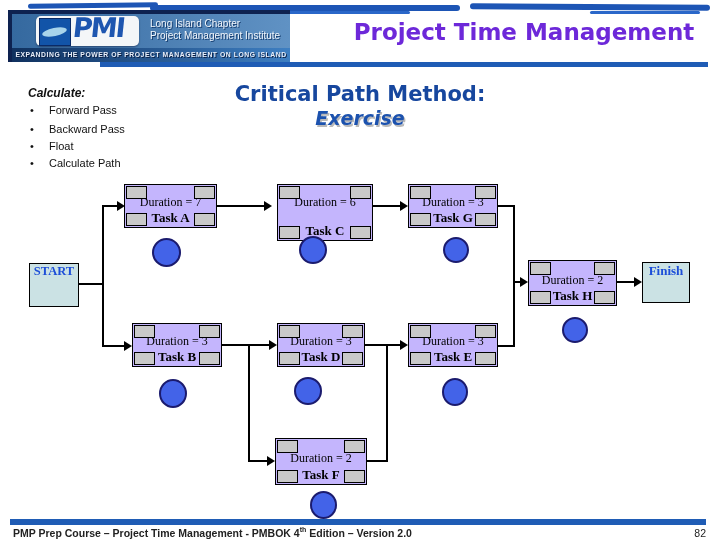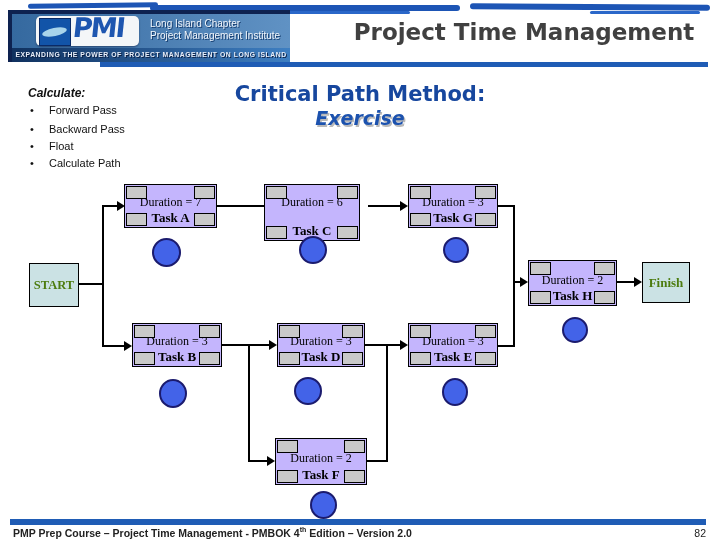--- a/index.html
+++ b/index.html
@@ -21,21 +21,21 @@
           border-radius:50%;transform:rotate(-12deg);}
   .pmi-word{position:absolute;left:37px;top:-4px;font-family:"DejaVu Sans",sans-serif;
             font-weight:900;font-size:27px;color:#1e56b0;letter-spacing:-2px;transform:skewX(-6deg);}
   .org-text{position:absolute;left:138px;top:4px;color:#f2f6fb;font-size:10px;line-height:12px;
             text-shadow:1px 1px 0 #12396b;}
   .tagline{position:absolute;left:4px;top:38px;width:278px;height:14px;
            background:linear-gradient(to right,#10315f,#3e7fc2);color:#e8eef8;
            font-size:6.8px;font-weight:bold;letter-spacing:.55px;text-align:center;
            line-height:14px;text-shadow:1px 1px 0 #0a1f44;white-space:nowrap;}
   .slide-title{position:absolute;left:340px;top:19px;width:368px;text-align:center;
-               font-family:"DejaVu Sans",sans-serif;font-weight:bold;font-size:23px;color:#404040;}
+               font-family:"DejaVu Sans",sans-serif;font-weight:bold;font-size:23px;color:#6d28d9;}
   .blue-rule{position:absolute;background:#1f5cb5;}
   
   .calc-head{position:absolute;left:28px;top:86px;font-size:12px;font-weight:bold;
              font-style:italic;color:#111;}
   .bullet-row{position:absolute;left:30px;font-size:11px;color:#111;}
   .bullet-row .dot{display:inline-block;width:19px;}
   
   .cpm-line1{position:absolute;left:180px;top:82px;width:360px;text-align:center;
              font-family:"DejaVu Sans",sans-serif;font-weight:bold;font-size:21px;color:#17479e;}
   .cpm-line2{position:absolute;left:180px;top:107px;width:360px;text-align:center;
@@ -44,22 +44,22 @@
   
   .tbox{position:absolute;background:#c4b5fd;border:1px solid #000;box-sizing:border-box;}
   .cnr{position:absolute;width:19px;height:11px;background:#c9c9c9;border:1px solid #000;}
   .cnr.tl{left:1px;top:1px}.cnr.tr{right:1px;top:1px}
   .cnr.bl{left:1px;bottom:1px}.cnr.br{right:1px;bottom:1px}
   .dur{position:absolute;top:10px;left:0;width:100%;text-align:center;
        font-family:"Liberation Serif",serif;font-size:12px;color:#000;}
   .tname{position:absolute;bottom:1px;left:0;width:100%;text-align:center;
          font-family:"Liberation Serif",serif;font-weight:bold;font-size:13px;color:#000;}
   .plainbox{position:absolute;background:#cbe2e4;border:1px solid #000;box-sizing:border-box;
-            display:flex;align-items:center;justify-content:center;
-            font-family:"Liberation Serif",serif;font-weight:bold;font-size:12.5px;color:#4d7c0f;}
+            display:flex;align-items:flex-start;justify-content:center;
+            font-family:"Liberation Serif",serif;font-weight:bold;font-size:12.5px;color:#1d4ed8;}
   
   .ln{position:absolute;background:#000;}
   .ar{position:absolute;width:0;height:0;border-top:5px solid transparent;
       border-bottom:5px solid transparent;border-left:8px solid #000;}
   .circle{position:absolute;background:#4363e8;border:2px solid #1b1b6e;border-radius:50%;
           box-sizing:border-box;}
   
   .footer-bar{position:absolute;left:10px;top:519px;width:696px;height:6px;background:#1f5cb5;}
   .footer-text{position:absolute;left:13px;top:526px;font-size:10.5px;font-weight:bold;color:#222;}
   .footer-text sup{font-size:7px;}
@@ -141,21 +141,21 @@
     </div>
 
   <div class="tbox" style="left:124px;top:184px;width:93px;height:44px">
     <span class="cnr tl"></span>
       <span class="cnr tr"></span>
       <span class="cnr bl"></span>
       <span class="cnr br"></span>
     <div class="dur">Duration = 7</div>
     <div class="tname">Task A</div>
   </div>
-  <div class="tbox" style="left:264px;top:184px;width:96px;height:57px">
+  <div class="tbox" style="left:277px;top:184px;width:96px;height:57px">
     <span class="cnr tl"></span>
       <span class="cnr tr"></span>
       <span class="cnr bl"></span>
       <span class="cnr br"></span>
     <div class="dur">Duration = 6</div>
     <div class="tname">Task C</div>
   </div>
   <div class="tbox" style="left:408px;top:184px;width:90px;height:44px">
     <span class="cnr tl"></span>
       <span class="cnr tr"></span>

